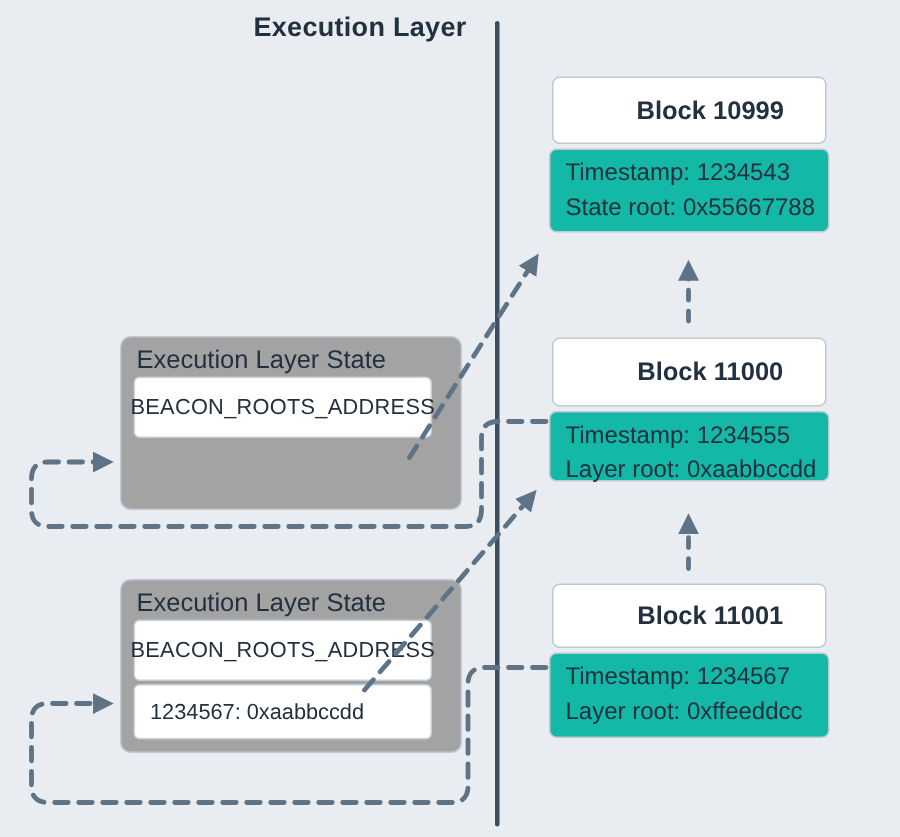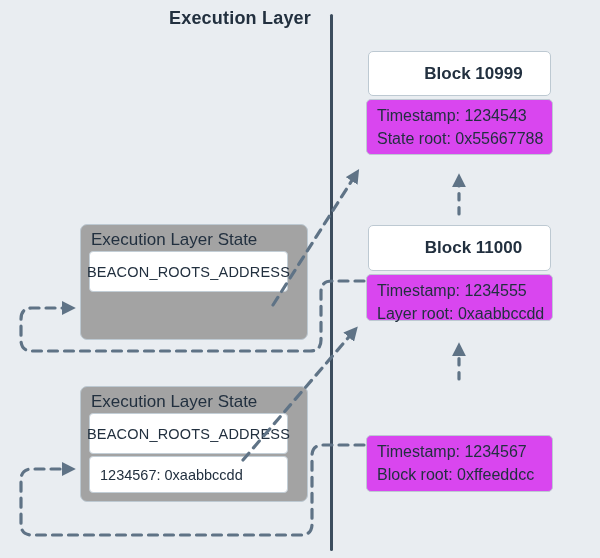--- a/index.html
+++ b/index.html
@@ -48,21 +48,21 @@
     justify-content: center;
     font-size: 17px;
     font-weight: 600;
     color: #22303f;
     padding-left: 28px;
   }
   .block-body {
     position: absolute;
     left: 366px;
     width: 187px;
-    background: #d946ef;
+    background: #14b8a6;
     border: 1.5px solid #bdc9d2;
     border-radius: 5px;
     box-sizing: border-box;
     padding: 4px 0 0 10px;
     font-size: 16px;
     font-weight: 500;
     color: #22303f;
     line-height: 23px;
     white-space: nowrap;
   }
@@ -147,23 +147,26 @@
   </div>
 
   <div class="block-header bh1">
     <span>Block 11000</span>
   </div>
   <div class="block-body bb1">
     <div>Timestamp: 1234555</div>
     <div>Layer root: 0xaabbccdd</div>
   </div>
 
+  <div class="block-header bh2">
+    <span>Block 11001</span>
+  </div>
   <div class="block-body bb2">
     <div>Timestamp: 1234567</div>
-    <div>Block root: 0xffeeddcc</div>
+    <div>Layer root: 0xffeeddcc</div>
   </div>
 
   <div class="exec-box ebox1">
     <div class="exec-title">Execution Layer State</div>
     <div class="addr-row">BEACON_ROOTS_ADDRESS</div>
   </div>
 
   <div class="exec-box ebox2">
     <div class="exec-title">Execution Layer State</div>
     <div class="addr-row">BEACON_ROOTS_ADDRESS</div>

